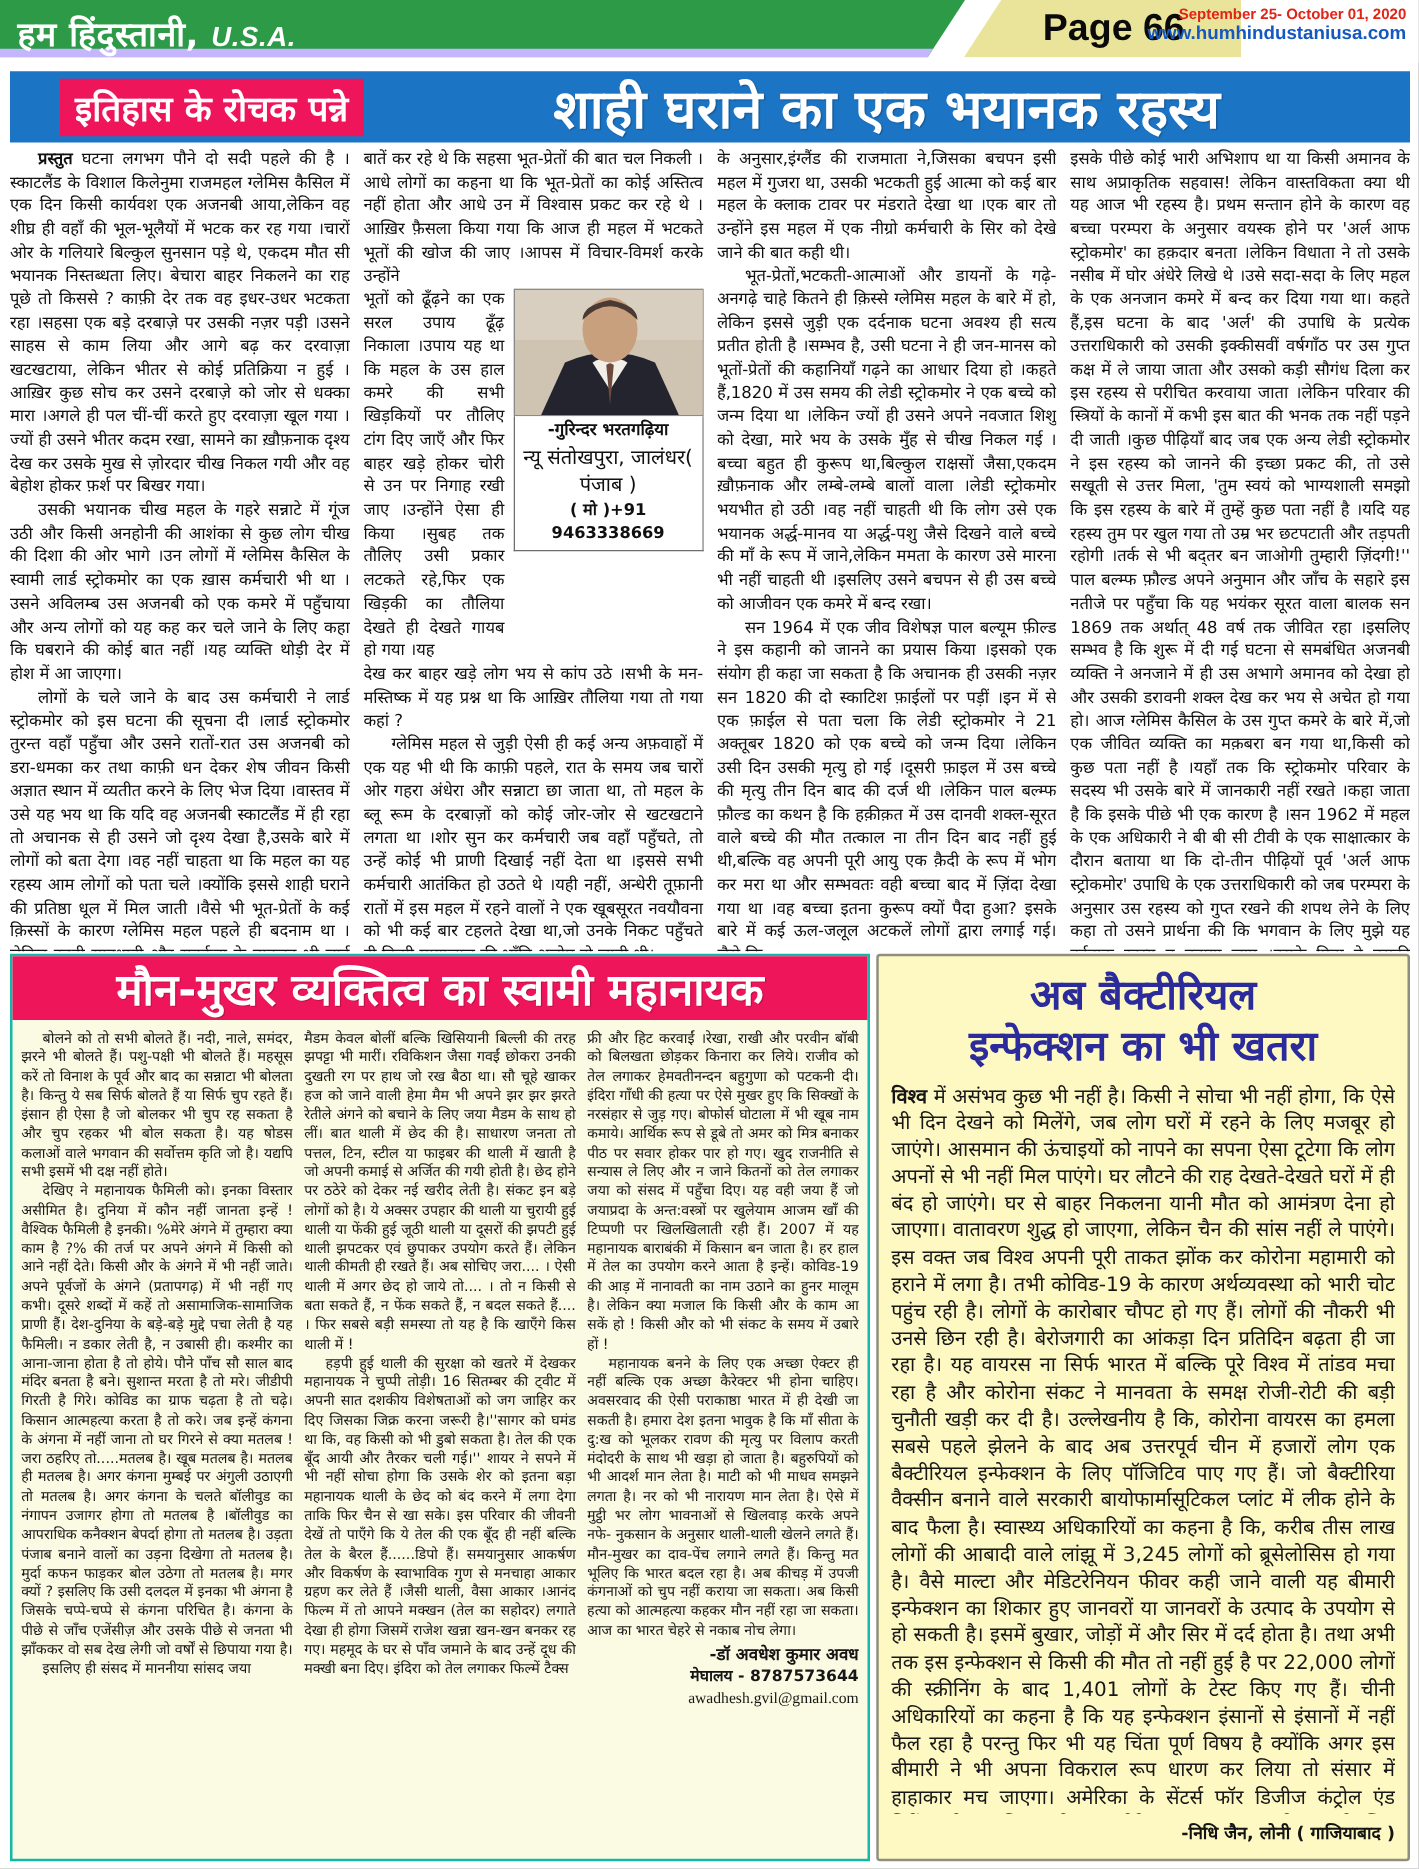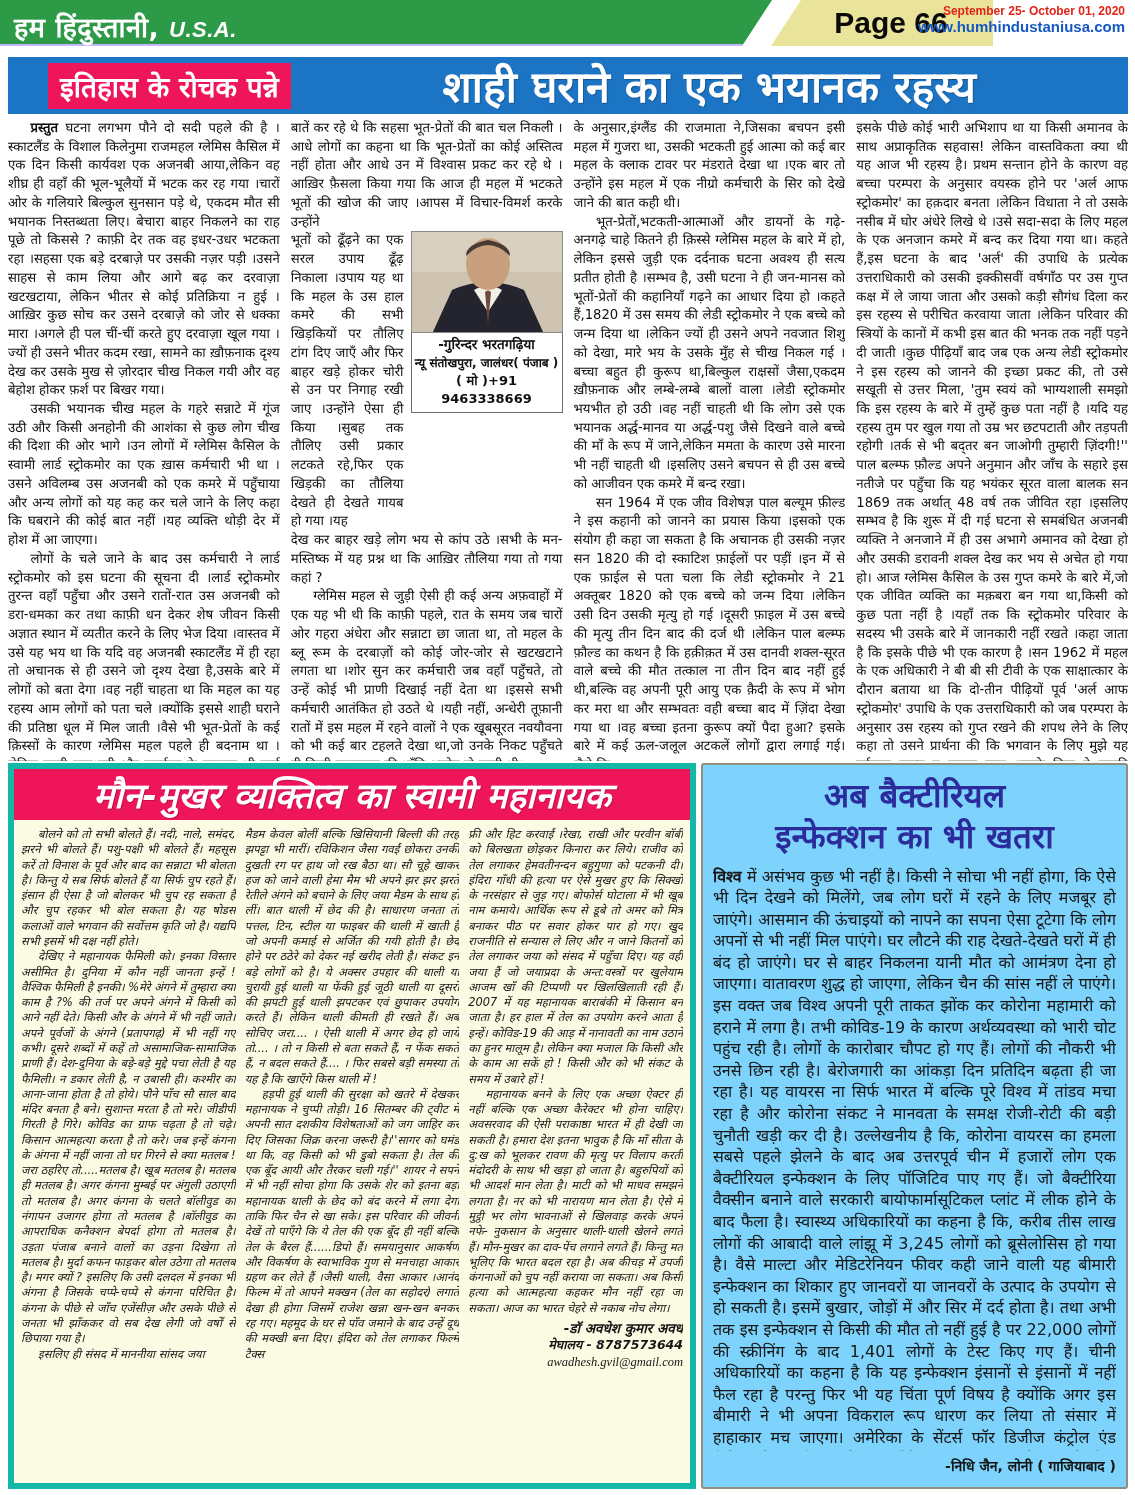--- a/index.html
+++ b/index.html
@@ -5,21 +5,21 @@
   * { margin:0; padding:0; box-sizing:border-box; }
   body { background:#888; }
   .page {
     position:relative; width:1135px; height:1495px; margin:0 auto;
     background:#ffffff; overflow:hidden;
     font-family:"DejaVu Sans", sans-serif; color:#141414;
   }
   
   .topbar { position:absolute; top:0; left:0; width:1135px; height:50px; background:#fff; }
   .green-band { position:absolute; top:0; left:0; width:772px; height:46px; background:#2c9a47;
-    clip-path:polygon(0 0,772px 0,742px 100%,0 100%); border-bottom:2px solid #c4b5fd; }
+    clip-path:polygon(0 0,772px 0,742px 100%,0 100%); border-bottom:7px solid #c4b5fd; }
   .paper-name { position:absolute; top:8px; left:14px; color:#fff; font-weight:bold; font-size:27px; letter-spacing:.5px; }
   .paper-region { font-style:italic; font-size:22px; font-family:"Liberation Sans", sans-serif; }
   .yellow-band { position:absolute; top:0; left:771px; width:222px; height:46px; background:#e9e49a;
     clip-path:polygon(30px 0,100% 0,100% 100%,0 100%); display:flex; align-items:center; justify-content:center; }
   .page-num { font-family:"Liberation Sans", sans-serif; font-weight:bold; font-size:30px; color:#0a0a0a; padding-left:18px;}
   .issue-block { position:absolute; top:4px; right:10px; text-align:right; font-family:"Liberation Sans", sans-serif; }
   .issue-date { color:#e02417; font-weight:bold; font-size:12px; }
   .issue-url  { color:#1558c0; font-weight:bold; font-size:15px; }
   
   .banner { position:absolute; top:57px; left:8px; width:1120px; height:57px; background:#1b74c4;
@@ -30,36 +30,36 @@
   .lead-cols { position:absolute; top:119px; left:8px; width:1120px; height:642px; display:flex; gap:11px; }
   .col { flex:1; overflow:hidden; text-align:justify; font-size:13.2px; line-height:1.42; color:#101010; }
   .col p { margin:0; }
   .col p.indent { text-indent:1.7em; }
   .beside { display:flex; gap:7px; }
   .beside-text { flex:1; overflow:hidden; }
   .photo-fig { width:152px; flex:0 0 152px; }
   .photo-box { width:152px; height:102px; border:1px solid #8a8a8a; overflow:hidden; background:#cfc4b2; }
   .photo-caption { border:1px solid #6d6d6d; border-top:none; background:#fff; text-align:center; padding:2px 1px 3px; }
   .cap-name { font-weight:bold; font-size:13.5px; }
-  .cap-addr { font-weight:bold; font-size:12px; }
+  .cap-addr { font-weight:normal; font-size:16px; }
   .cap-phone { font-weight:bold; font-size:13px; }
   
-  .satire { position:absolute; left:8px; top:763px; width:688px; height:726px; background:#fbfbe3; border:6px solid #14b8a6;font-style:italic; }
+  .satire { position:absolute; left:8px; top:763px; width:688px; height:726px; background:#fbfbe3; border:2px solid #14b8a6; }
   .satire-head { height:51px; margin:0; background:#ee155b; color:#fff; display:flex; align-items:center; justify-content:center;
     font-weight:bold; font-size:35px; text-shadow:1px 1px 0 rgba(0,0,0,.2); }
   .satire-cols { display:flex; gap:9px; padding:7px 7px 4px; height:668px; }
   .scol { flex:1; overflow:hidden; text-align:justify; font-size:11.4px; line-height:1.34; color:#161616; }
   .scol p { margin:0; }
   .scol p.indent { text-indent:1.5em; }
   .satire-byline { text-align:right; margin-top:3px; }
   .sb-name { font-weight:bold; font-size:13.5px; }
   .sb-place { font-weight:bold; font-size:12.5px; }
   .sb-email { font-family:"Liberation Serif", serif; font-size:12.5px; }
   
-  .health { position:absolute; left:701px; top:763px; width:427px; height:726px; background:#7dd3fc;
+  .health { position:absolute; left:701px; top:763px; width:427px; height:726px; background:#fef9c3;
     border:2px solid #8f8f80; border-radius:3px; padding:8px 10px 6px; }
   .health-head { text-align:center; color:#2b2b9c; font-weight:bold; font-size:33px; line-height:1.25; margin:2px 0 8px; }
   .health-body { font-size:16px; line-height:1.35; text-align:justify; height:585px; overflow:hidden; color:#161616; }
   .health-byline { text-align:right; font-weight:bold; font-size:14px; margin-top:5px; }
   .bold-lead { font-weight:bold; }
 </style>
 </head>
 <body>
 
 <div class="page">

